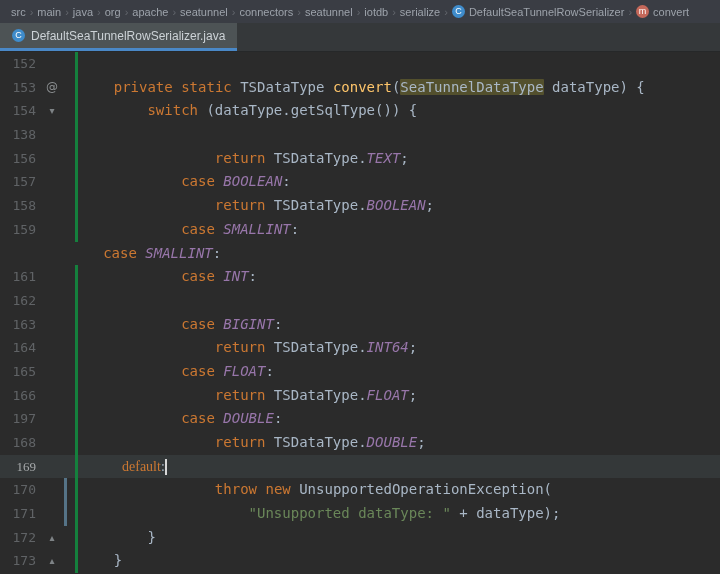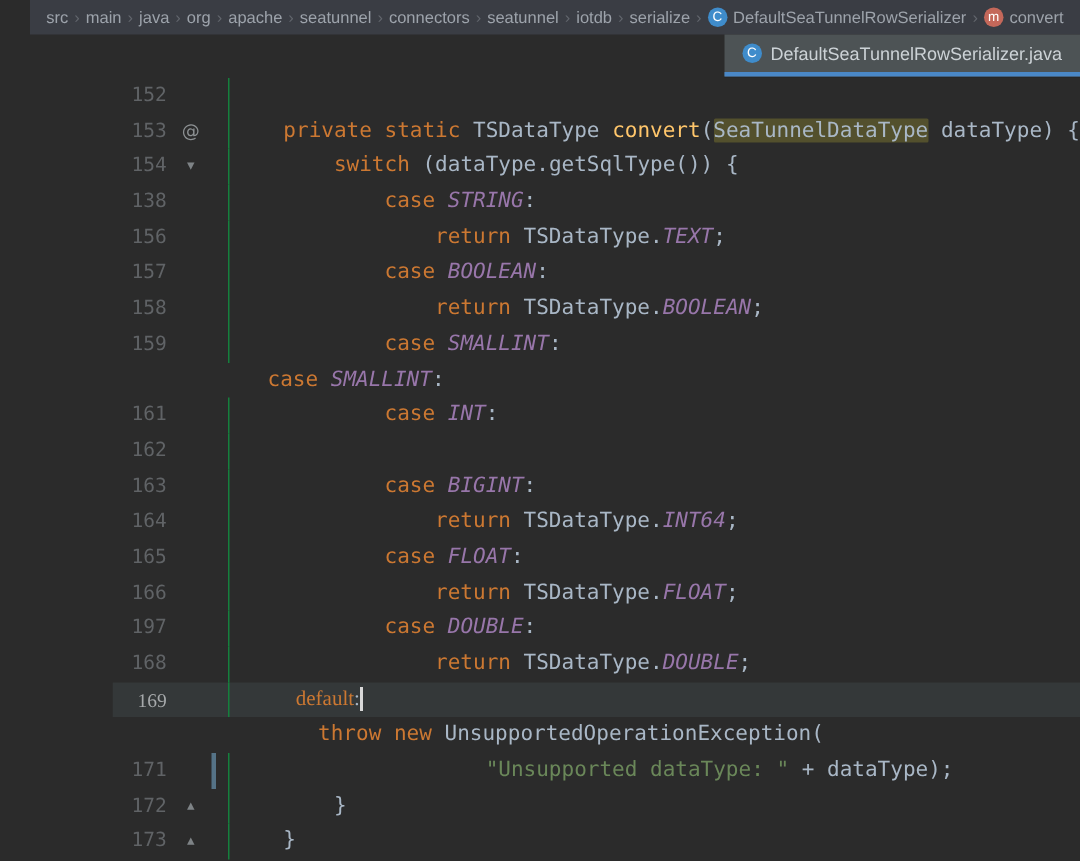--- a/index.html
+++ b/index.html
@@ -1,20 +1,20 @@
 <!DOCTYPE html>
 <html style="--editor-bg: #2b2b2b; --navbar-bg: #3a3d44; --tabbar-bg: #35383a; --tab-bg: #4d5355; --tab-underline: #4a88c7; --caret-line-bg: #343839; --gutter-text: #606366; --keyword: #cc7832; --plain: #a9b7c6; --method-decl: #ffc66b; --constant: #9876aa; --string: #6a8759; --identifier-highlight-bg: #53502d; --vcs-changed: #557387; --class-icon-bg: #3f8ccb; --method-icon-bg: #c4685a;"><head>
 <meta charset="utf-8">
 <style>
   * { margin:0; padding:0; box-sizing:border-box; }
   html,body { width:720px; height:574px; overflow:hidden; }
   body { background:#2b2b2b; font-family:"DejaVu Sans Mono", monospace; }
 
   .app { width:720px; height:574px; display:flex; flex-direction:column;
-         background:var(--editor-bg,#2b2b2b);align-items:flex-end; }
+         background:var(--editor-bg,#2b2b2b); }
 
   
   .navbar { height:23px; flex:none; background:var(--navbar-bg,#3a3d44);
             display:flex; align-items:center; padding:0 8px;
             font-family:"Liberation Sans", sans-serif; font-size:11px;
             color:#9da3ab; white-space:nowrap; overflow:hidden; }
   .crumb { display:inline-flex; align-items:center; gap:4px; padding:0 3px; cursor:pointer; }
   .crumb-sep { color:#62666d; margin:0 1px; font-size:11px; }
   .mini-icon { width:13px; height:13px; border-radius:50%; flex:none;
                display:inline-flex; align-items:center; justify-content:center;
@@ -30,21 +30,21 @@
          background:var(--tab-bg,#4d5355);
          border-bottom:3px solid var(--tab-underline,#4a88c7);
          font-family:"Liberation Sans", sans-serif; font-size:12px;
          color:#ccd2d6; cursor:pointer; }
 
   
   .editor { flex:1; overflow:hidden; font-size:14px; }
   .line { display:flex; height:23.7px; line-height:23.7px; white-space:pre; }
   .line.caret-line { background:var(--caret-line-bg,#343839);font-family:Liberation Serif, serif; }
   .gutter { width:78px; flex:none; display:flex; align-items:center;
-            position:relative; border-right:1px solid #15803d; }
+            position:relative; border-right:3px solid #15803d; }
   .ln { width:36px; text-align:right; flex:none;
         color:var(--gutter-text,#606366); font-size:13px; }
   .caret-line .ln { color:#a6a9ab; }
   .gicon { width:32px; flex:none; text-align:center; color:#7e8386;
            font-size:10px; font-family:"DejaVu Sans", sans-serif; }
   .gicon.at { font-size:12px; color:#8d9193; }
   .vcs { position:absolute; right:8px; top:0; width:3px; height:100%;
          background:var(--vcs-changed,#557387); }
   .code { flex:1; padding-left:2px; color:var(--plain,#a9b7c6); }
 
@@ -116,33 +116,33 @@
   <div class="tabbar">
       <div class="tab active">
         <span class="mini-icon class">C</span>
         <span>DefaultSeaTunnelRowSerializer.java</span>
       </div>
     </div>
   <div class="editor">
       <div class="line"><div class="gutter"><span class="ln">152</span><span class="gicon"></span></div><div class="code"></div></div>
       <div class="line"><div class="gutter"><span class="ln">153</span><span class="gicon at">@</span></div><div class="code"><span class="tok tok-pl">    </span><span class="tok tok-kw">private</span><span class="tok tok-pl"> </span><span class="tok tok-kw">static</span><span class="tok tok-pl"> TSDataType </span><span class="tok tok-fn">convert</span><span class="tok tok-pl">(</span><span class="tok tok-pl tok-hl">SeaTunnelDataType</span><span class="tok tok-pl"> dataType) {</span></div></div>
       <div class="line"><div class="gutter"><span class="ln">154</span><span class="gicon">▾</span></div><div class="code"><span class="tok tok-pl">        </span><span class="tok tok-kw">switch</span><span class="tok tok-pl"> (dataType.getSqlType()) {</span></div></div>
-      <div class="line"><div class="gutter"><span class="ln">138</span><span class="gicon"></span></div><div class="code"><span class="tok tok-pl">            </span><span class="tok tok-kw">case</span><span class="tok tok-pl"> </span><span class="tok tok-cn">STRING</span><span class="tok tok-pl">:</span></div></div>
+      <div class="line"><div class="gutter"><span class="ln">138</span><span class="gicon"></span></div></div>
       <div class="line"><div class="gutter"><span class="ln">156</span><span class="gicon"></span></div><div class="code"><span class="tok tok-pl">                </span><span class="tok tok-kw">return</span><span class="tok tok-pl"> TSDataType.</span><span class="tok tok-cn">TEXT</span><span class="tok tok-pl">;</span></div></div>
       <div class="line"><div class="gutter"><span class="ln">157</span><span class="gicon"></span></div><div class="code"><span class="tok tok-pl">            </span><span class="tok tok-kw">case</span><span class="tok tok-pl"> </span><span class="tok tok-cn">BOOLEAN</span><span class="tok tok-pl">:</span></div></div>
       <div class="line"><div class="gutter"><span class="ln">158</span><span class="gicon"></span></div><div class="code"><span class="tok tok-pl">                </span><span class="tok tok-kw">return</span><span class="tok tok-pl"> TSDataType.</span><span class="tok tok-cn">BOOLEAN</span><span class="tok tok-pl">;</span></div></div>
       <div class="line"><div class="gutter"><span class="ln">159</span><span class="gicon"></span></div><div class="code"><span class="tok tok-pl">            </span><span class="tok tok-kw">case</span><span class="tok tok-pl"> </span><span class="tok tok-cn">SMALLINT</span><span class="tok tok-pl">:</span></div></div>
       <div class="line"><div class="code"><span class="tok tok-pl">            </span><span class="tok tok-kw">case</span><span class="tok tok-pl"> </span><span class="tok tok-cn">SMALLINT</span><span class="tok tok-pl">:</span></div></div>
       <div class="line"><div class="gutter"><span class="ln">161</span><span class="gicon"></span></div><div class="code"><span class="tok tok-pl">            </span><span class="tok tok-kw">case</span><span class="tok tok-pl"> </span><span class="tok tok-cn">INT</span><span class="tok tok-pl">:</span></div></div>
       <div class="line"><div class="gutter"><span class="ln">162</span><span class="gicon"></span></div></div>
       <div class="line"><div class="gutter"><span class="ln">163</span><span class="gicon"></span></div><div class="code"><span class="tok tok-pl">            </span><span class="tok tok-kw">case</span><span class="tok tok-pl"> </span><span class="tok tok-cn">BIGINT</span><span class="tok tok-pl">:</span></div></div>
       <div class="line"><div class="gutter"><span class="ln">164</span><span class="gicon"></span></div><div class="code"><span class="tok tok-pl">                </span><span class="tok tok-kw">return</span><span class="tok tok-pl"> TSDataType.</span><span class="tok tok-cn">INT64</span><span class="tok tok-pl">;</span></div></div>
       <div class="line"><div class="gutter"><span class="ln">165</span><span class="gicon"></span></div><div class="code"><span class="tok tok-pl">            </span><span class="tok tok-kw">case</span><span class="tok tok-pl"> </span><span class="tok tok-cn">FLOAT</span><span class="tok tok-pl">:</span></div></div>
       <div class="line"><div class="gutter"><span class="ln">166</span><span class="gicon"></span></div><div class="code"><span class="tok tok-pl">                </span><span class="tok tok-kw">return</span><span class="tok tok-pl"> TSDataType.</span><span class="tok tok-cn">FLOAT</span><span class="tok tok-pl">;</span></div></div>
       <div class="line"><div class="gutter"><span class="ln">197</span><span class="gicon"></span></div><div class="code"><span class="tok tok-pl">            </span><span class="tok tok-kw">case</span><span class="tok tok-pl"> </span><span class="tok tok-cn">DOUBLE</span><span class="tok tok-pl">:</span></div></div>
       <div class="line"><div class="gutter"><span class="ln">168</span><span class="gicon"></span></div><div class="code"><span class="tok tok-pl">                </span><span class="tok tok-kw">return</span><span class="tok tok-pl"> TSDataType.</span><span class="tok tok-cn">DOUBLE</span><span class="tok tok-pl">;</span></div></div>
       <div class="line caret-line"><div class="gutter"><span class="ln">169</span><span class="gicon"></span></div><div class="code"><span class="tok tok-pl">            </span><span class="tok tok-kw">default</span><span class="tok tok-pl">:</span><span class="caret"></span></div></div>
-      <div class="line"><div class="code"><span class="tok tok-pl">                </span><span class="tok tok-kw">throw</span><span class="tok tok-pl"> </span><span class="tok tok-kw">new</span><span class="tok tok-pl"> UnsupportedOperationException(</span></div></div>
+      <div class="line"><div class="gutter"><span class="ln">170</span><span class="gicon"></span><span class="vcs"></span></div><div class="code"><span class="tok tok-pl">                </span><span class="tok tok-kw">throw</span><span class="tok tok-pl"> </span><span class="tok tok-kw">new</span><span class="tok tok-pl"> UnsupportedOperationException(</span></div></div>
       <div class="line"><div class="gutter"><span class="ln">171</span><span class="gicon"></span><span class="vcs"></span></div><div class="code"><span class="tok tok-pl">                    </span><span class="tok tok-str">"Unsupported dataType: "</span><span class="tok tok-pl"> + dataType);</span></div></div>
       <div class="line"><div class="gutter"><span class="ln">172</span><span class="gicon">▴</span></div><div class="code"><span class="tok tok-pl">        }</span></div></div>
       <div class="line"><div class="gutter"><span class="ln">173</span><span class="gicon">▴</span></div><div class="code"><span class="tok tok-pl">    }</span></div></div>
     </div>
 </div>
 
 </body></html>

